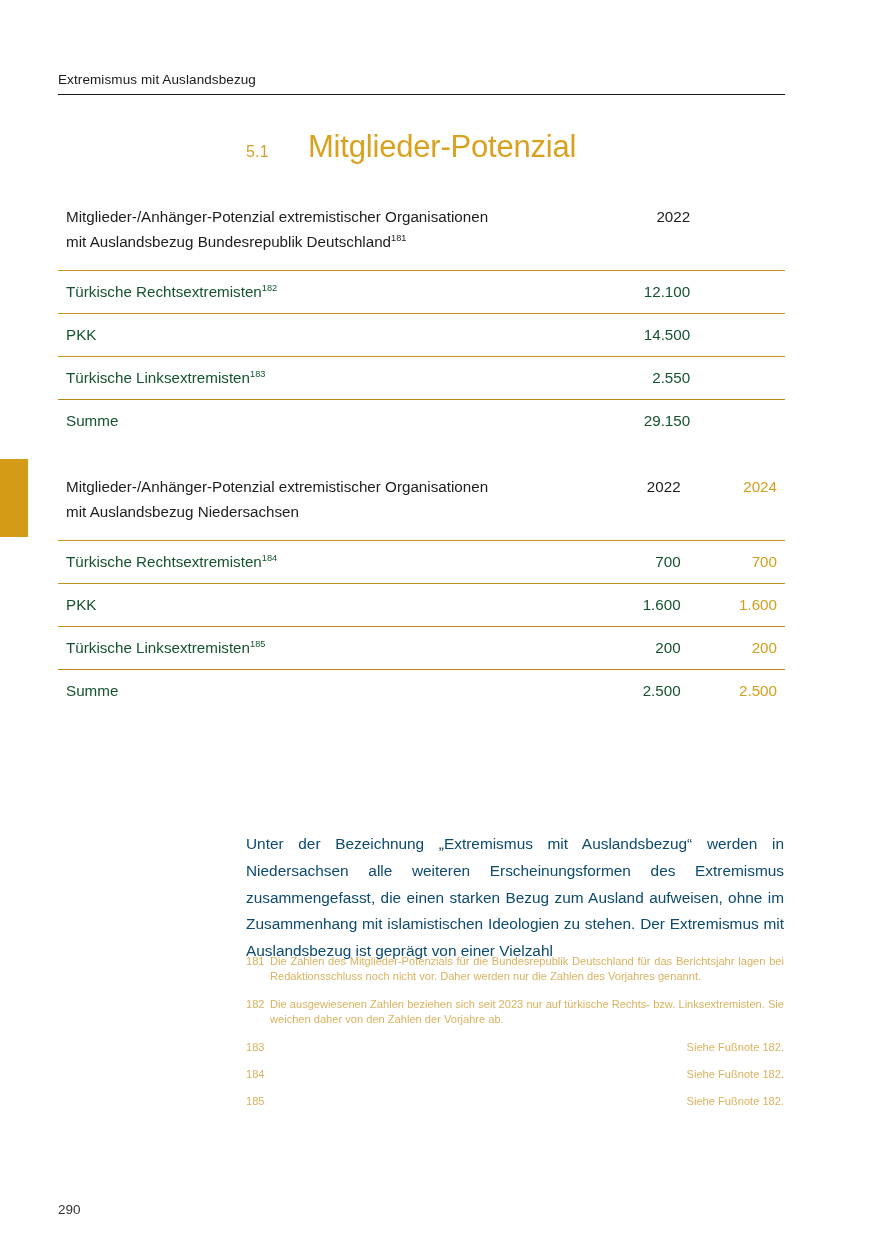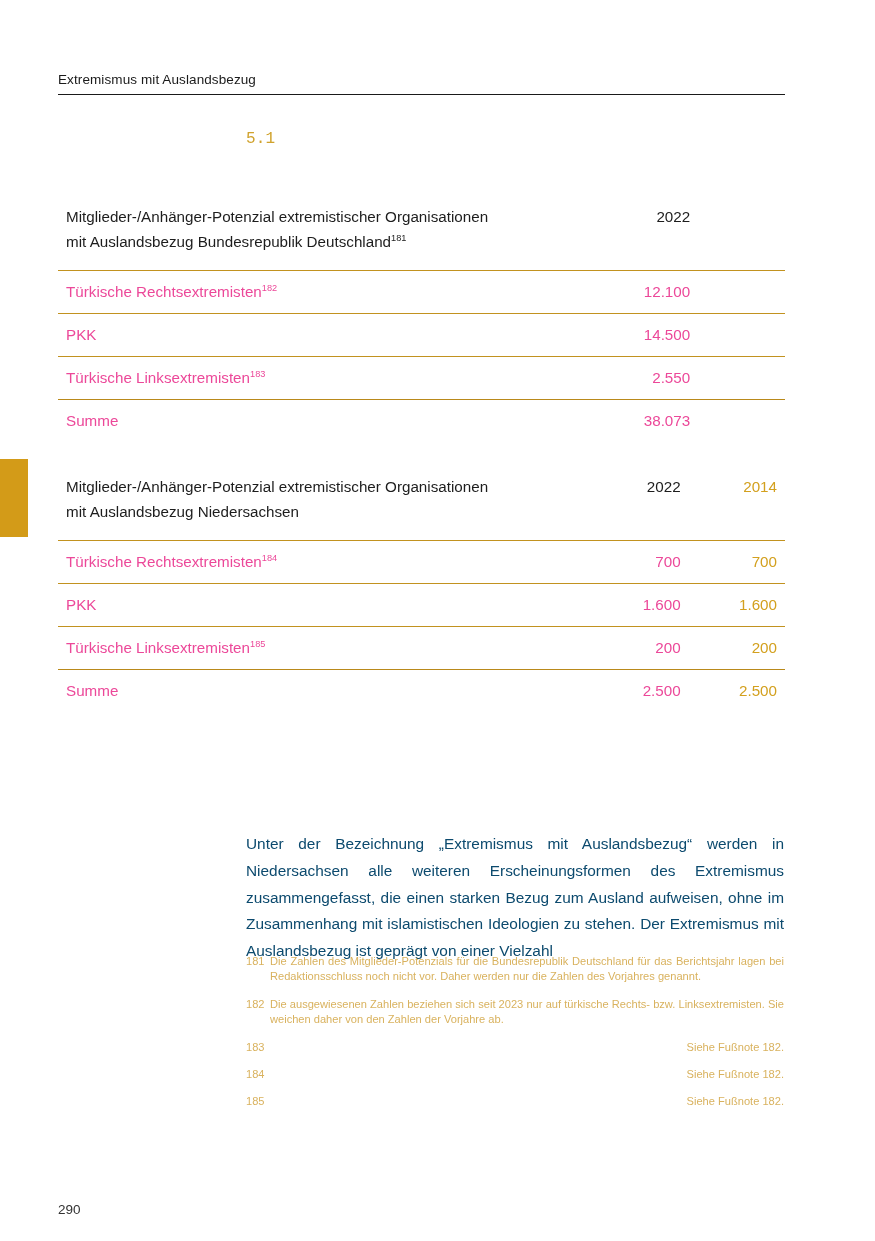--- a/index.html
+++ b/index.html
@@ -61,21 +61,21 @@
     flex: 0 0 62px;
     letter-spacing: 0.2px;
   }
   .section-title {
     color: #d9a21e;
     font-size: 31px;
     font-weight: 400;
     letter-spacing: -0.2px;
     line-height: 34px;
   }
-  #heading-51 { left: 246px; top: 114px; font-family: Liberation Mono, monospace; }
+  #heading-51 { left: 246px; top: 114px; }
   #heading-52 { left: 246px; top: 738px; }
 
   
   .data-table {
     position: absolute;
     left: 58px;
     width: 727px;
     border-collapse: collapse;
   }
   #table-bund { top: 180px; }
@@ -100,21 +100,21 @@
   }
   .thead-row th.col-label { padding-left: 8px; }
   .thead-row th.num {
     text-align: right;
     padding-right: 10px;
   }
   .thead-row th.num.accent { color: #d3a01e; padding-right: 8px; }
 
   .body-row td {
     font-size: 15.2px;
-    color: #ec4899;
+    color: #14532d;
     line-height: 20px;
     padding: 11px 0 11px 8px;
     border-top: 1.7px solid #c2921f;
   }
   .body-row td.num {
     text-align: right;
     padding-right: 10px;
   }
   .body-row td.num.accent {
     color: #d3a01e;
@@ -182,20 +182,21 @@
 
   <div class="running-head">
     <div class="running-head-text">Extremismus mit Auslandsbezug</div>
     <div class="running-head-rule"></div>
   </div>
 
   <div class="side-tab"></div>
 
   <div class="section-heading" id="heading-51">
     <span class="section-number">5.1</span>
+    <span class="section-title">Mitglieder-Potenzial</span>
   </div>
 
   <table class="data-table" id="table-bund">
     <thead>
       <tr class="thead-row">
         <th class="col-label">
           <span>Mitglieder-/Anhänger-Potenzial extremistischer Organisationen</span><br>
           <span>mit Auslandsbezug Bundesrepublik Deutschland</span><sup>181</sup>
         </th>
         <th class="col-y1 num">2022</th>
@@ -221,35 +222,35 @@
         <td class="col-label">
           <span>Türkische Linksextremisten</span><sup>183</sup>
         </td>
         <td class="col-y1 num">2.550</td>
         <td class="col-y2"></td>
       </tr>
       <tr class="body-row sum">
         <td class="col-label">
           <span>Summe</span><sup></sup>
         </td>
-        <td class="col-y1 num">38.073</td>
+        <td class="col-y1 num">29.150</td>
         <td class="col-y2"></td>
       </tr>
     </tbody>
   </table>
 
   <table class="data-table" id="table-nds">
     <thead>
       <tr class="thead-row">
         <th class="col-label">
           <span>Mitglieder-/Anhänger-Potenzial extremistischer Organisationen</span><br>
           <span>mit Auslandsbezug Niedersachsen</span>
         </th>
         <th class="col-y1 num">2022</th>
-        <th class="col-y2 num accent">2014</th>
+        <th class="col-y2 num accent">2024</th>
       </tr>
     </thead>
     <tbody>
       <tr class="body-row">
         <td class="col-label">
           <span>Türkische Rechtsextremisten</span><sup>184</sup>
         </td>
         <td class="col-y1 num">700</td>
         <td class="col-y2 num accent">700</td>
       </tr>

